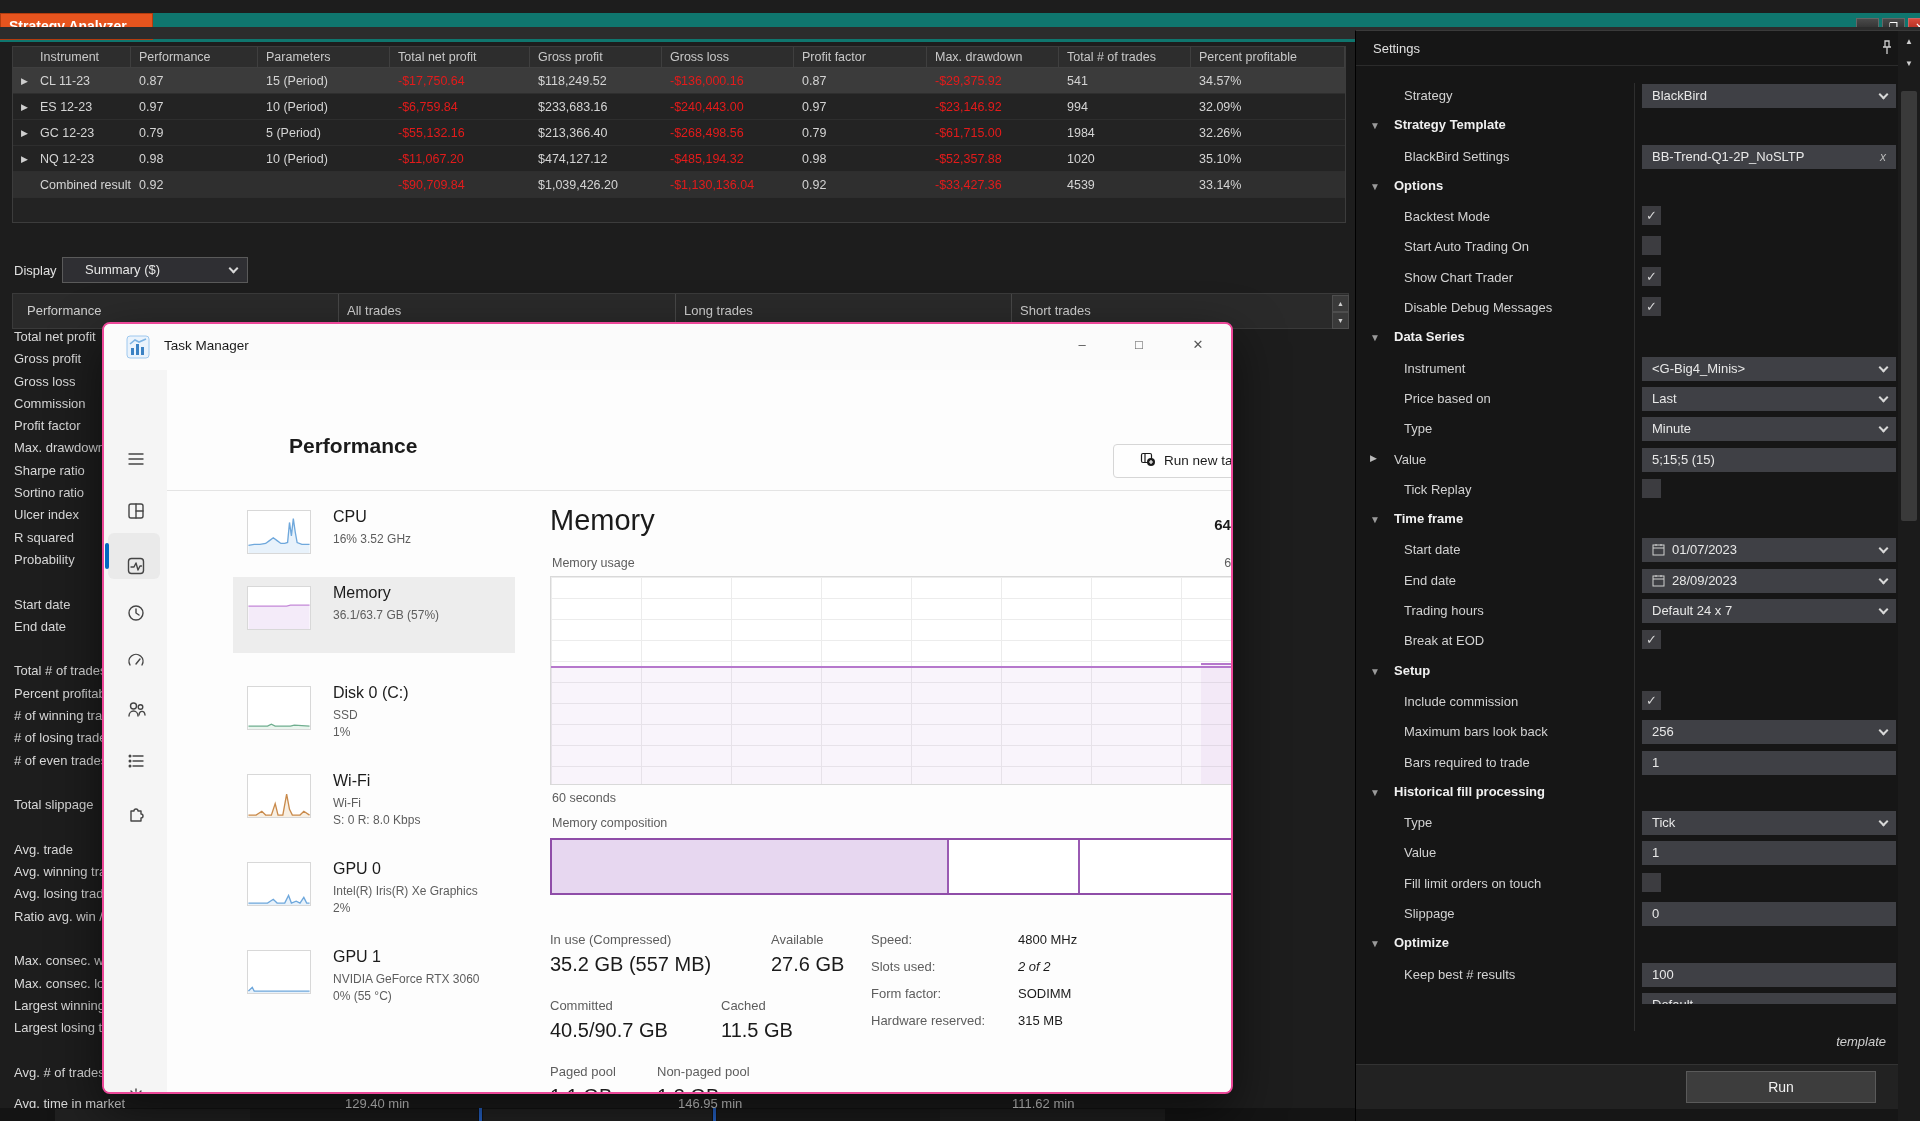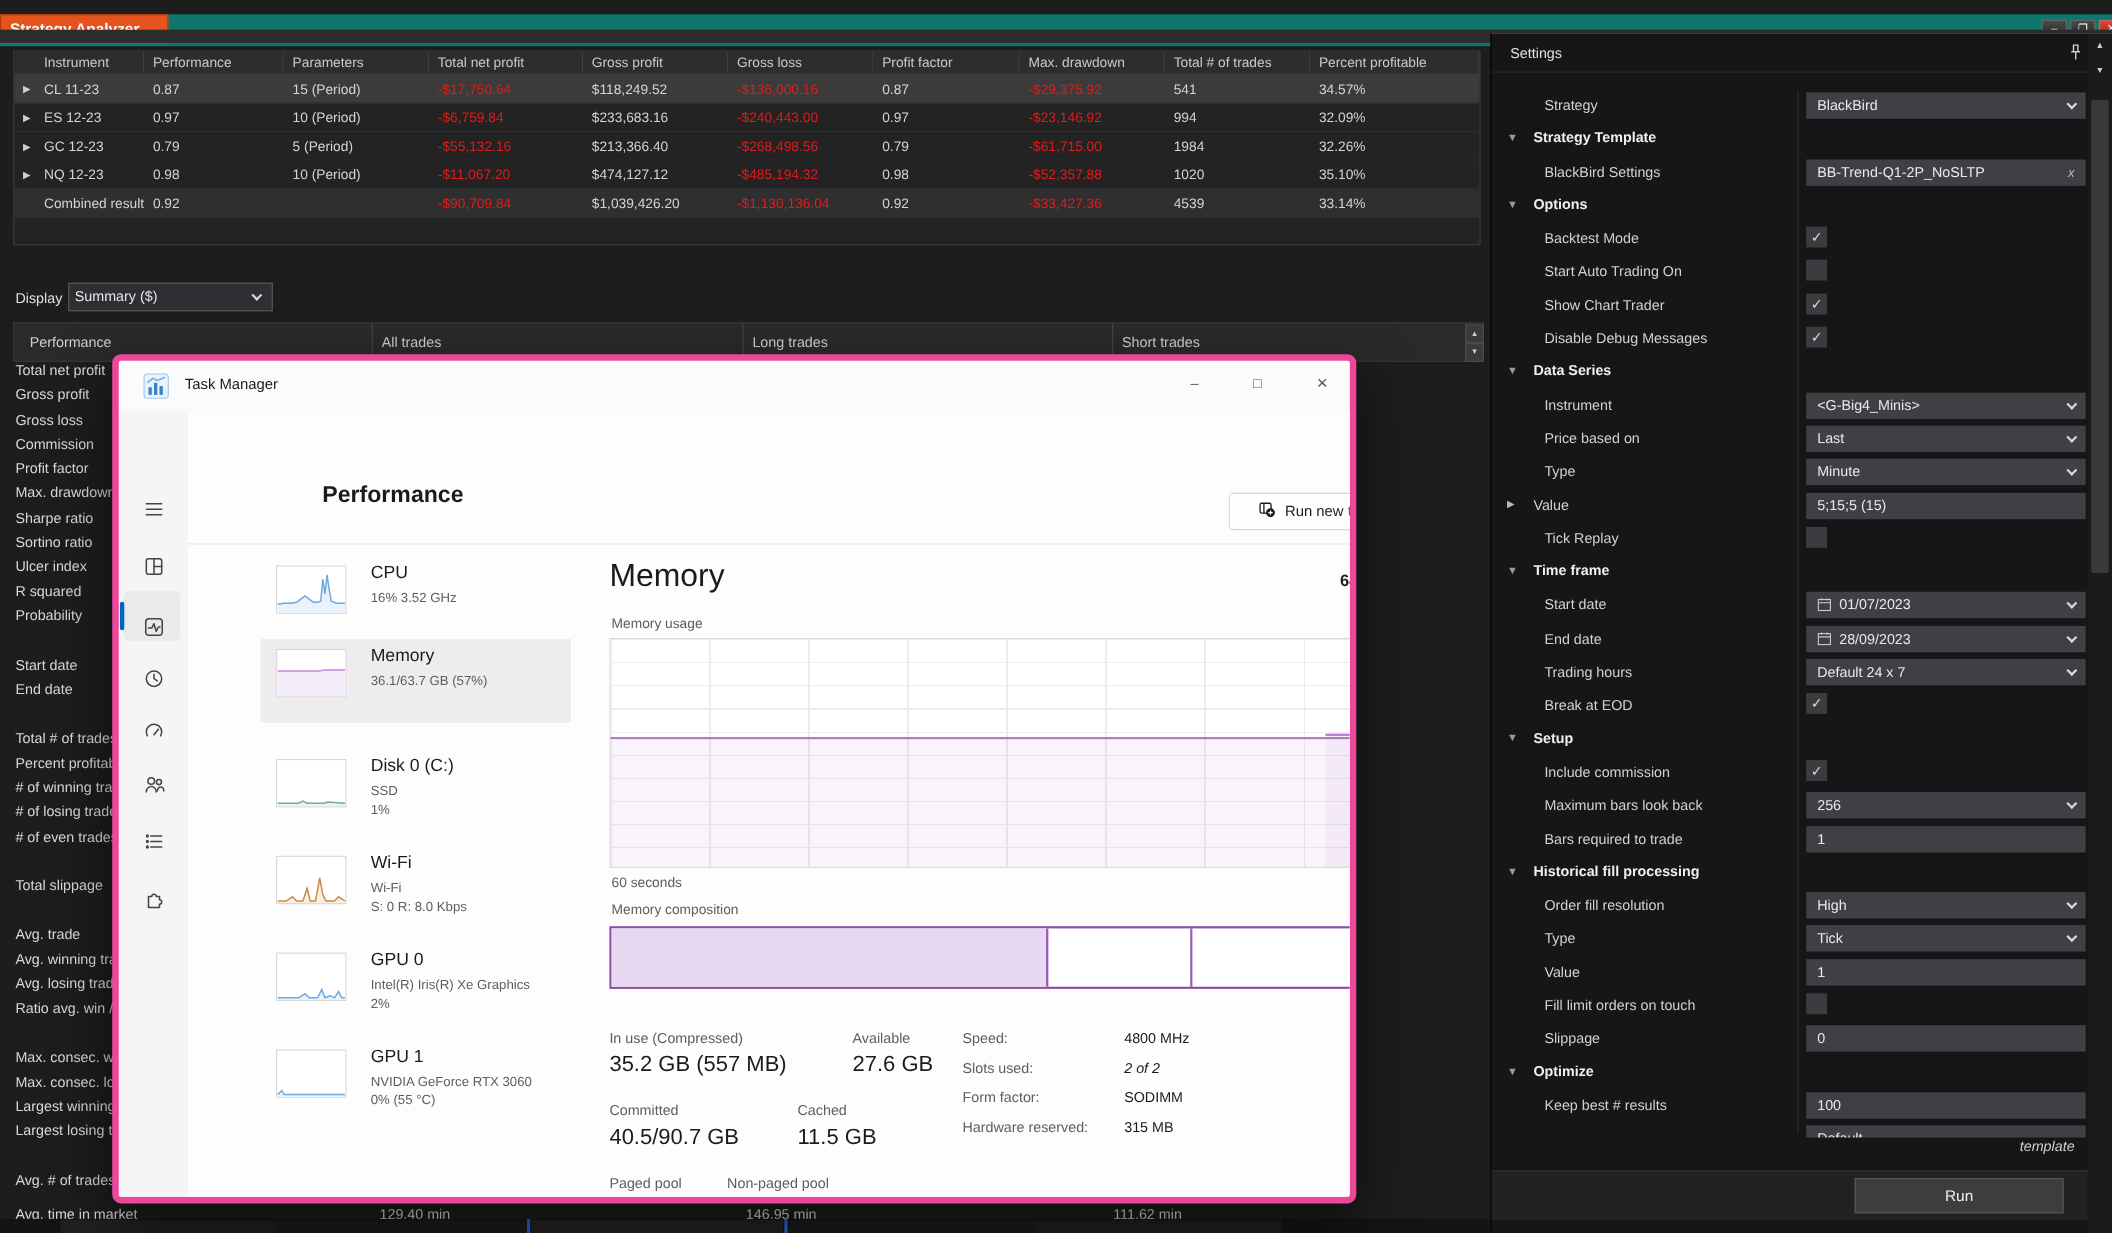--- a/index.html
+++ b/index.html
@@ -31,21 +31,21 @@
   .rt-row.comb { background:#2f2f2f; }
   .rt-c { color:#d4d4d4; font-size:12.5px; line-height:26px; padding-left:8px;
           white-space:nowrap; overflow:hidden; position:relative; }
   .rt-c.first { padding-left:27px; }
   .rt-c .exp { position:absolute; left:8px; top:0; color:#cfcfcf; font-size:9px; }
   .rt-c.neg { color:#e31b1b; }
 
   
   #display-label { position:absolute; left:14px; top:263px; color:#e0e0e0; font-size:13px; }
   #display-dd { position:absolute; left:62px; top:257px; width:186px; height:26px; background:#2f2f33;
-                border:1px solid #5a5a5a; color:#e6e6e6; font-size:13px; line-height:24px; padding-left:5px; }
+                border:1px solid #5a5a5a; color:#e6e6e6; font-size:13px; line-height:24px; padding-left:22px; }
   .chev { display:inline-block; width:7px; height:7px; border-right:2px solid #d8d8d8;
           border-bottom:2px solid #d8d8d8; transform:rotate(45deg); }
   #display-dd .chev { position:absolute; right:10px; top:7px; }
 
   
   #perf-header { position:absolute; left:12px; top:293px; width:1337px; height:36px; background:#2a2a2a;
                  border:1px solid #3a3a3a; }
   .ph-label { position:absolute; top:0; height:34px; line-height:34px; color:#cfcfcf; font-size:13px; }
   .ph-sep { position:absolute; top:0; width:1px; height:34px; background:#474747; }
   #pg-scroll { position:absolute; left:1332px; top:295px; width:17px; height:34px; }
@@ -57,21 +57,21 @@
   #pm-bottom { position:absolute; left:0; top:1096px; width:1349px; height:18px; color:#d8d8d8; font-size:13px; }
   #pm-bottom span { position:absolute; white-space:nowrap; }
 
   
   #bottom-strip { position:absolute; left:0; top:1108px; width:1920px; height:13px; background:#141414; }
   .bs-seg { position:absolute; top:1px; height:12px; }
   .bs-tick { position:absolute; top:0; width:3px; height:13px; background:#2563c9; }
 
   
   #tm { position:absolute; left:102px; top:322px; width:1131px; height:772px; background:#fbfbfb;
-        border:6px solid #ec4899; border-radius:8px; box-shadow:0 18px 50px rgba(0,0,0,.55);
+        border:2px solid #ec4899; border-radius:8px; box-shadow:0 18px 50px rgba(0,0,0,.55);
         overflow:hidden; z-index:40; }
   #tm-titlebar { position:absolute; left:0; top:0; width:100%; height:46px; background:#fbfbfb; }
   #tm-title { position:absolute; left:60px; top:14px; font-size:13.5px; color:#1b1b1b; }
   .tm-ctrl { position:absolute; top:8px; width:34px; height:26px; color:#555; font-size:13px;
              text-align:center; line-height:26px; }
   #tm-rail { position:absolute; left:0; top:46px; width:63px; height:726px; background:#f5f5f5; }
   .rail-ic { position:absolute; left:12px; width:40px; height:38px; display:flex;
              align-items:center; justify-content:center; }
   .rail-ic svg { stroke:#454545; fill:none; stroke-width:1.4; stroke-linecap:round; stroke-linejoin:round; }
   #rail-sel-bg { position:absolute; left:4px; top:163px; width:52px; height:46px; background:#eaeaea; border-radius:6px; }
@@ -610,24 +610,20 @@
       </div>
       <div class="s-row">
         <span class="s-label">Bars required to trade</span>
         <div class="s-ctl"><span>1</span></div>
       </div>
       <div class="s-row">
         <span class="s-sec-arrow">▼</span>
         <span class="s-sec-label">Historical fill processing</span>
       </div>
       <div class="s-row">
-        <span class="s-label">Order fill resolution</span>
-        <div class="s-ctl"><span>High</span><span class="chev"></span></div>
-      </div>
-      <div class="s-row">
         <span class="s-label">Type</span>
         <div class="s-ctl"><span>Tick</span><span class="chev"></span></div>
       </div>
       <div class="s-row">
         <span class="s-label">Value</span>
         <div class="s-ctl"><span>1</span></div>
       </div>
       <div class="s-row">
         <span class="s-label">Fill limit orders on touch</span>
         <div class="s-check"></div>

